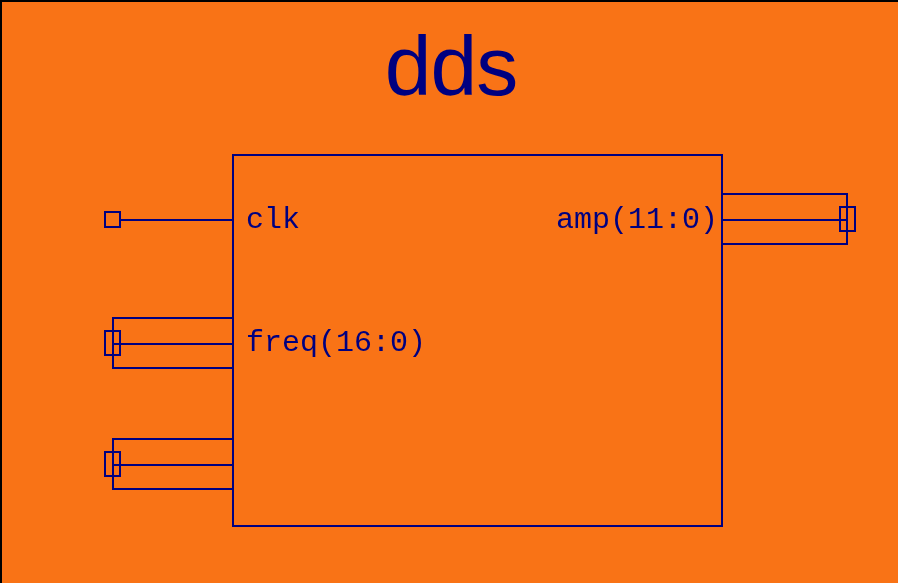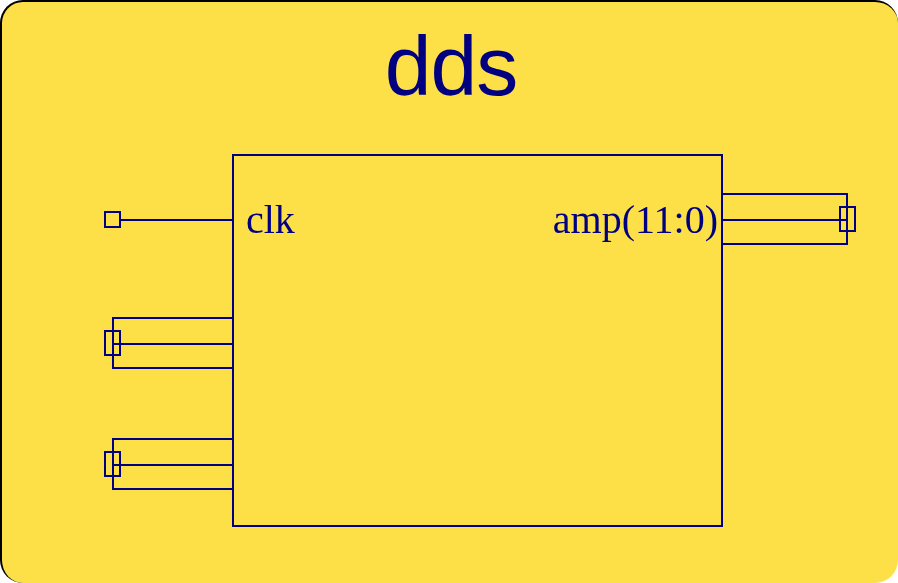--- a/index.html
+++ b/index.html
@@ -4,27 +4,26 @@
 <style>
   html, body {
     margin: 0;
     padding: 0;
     background: #ffffff;
   }
   #canvas {
     position: relative;
     width: 898px;
     height: 583px;
-    background: #fde047;
+    background: #f97316;
     border-top: 2px solid #000000;
     border-left: 2px solid #000000;
     box-sizing: border-box;
     font-family: "Liberation Sans", sans-serif;
     overflow: hidden;
-    border-radius: 23px;
   }
 
   
   #title {
     position: absolute;
     left: 0;
     top: 14px;
     width: 898px;
     text-align: center;
     color: #000080;
@@ -44,23 +43,23 @@
     height: 373px;
     border: 2px solid #000080;
     box-sizing: border-box;
     background: transparent;
   }
 
   
   .port-label {
     position: absolute;
     color: #000080;
-    font-size: 40px;
+    font-size: 30px;
     line-height: 40px;
-    font-family: Liberation Serif, serif;
+    font-family: Liberation Mono, monospace;
     white-space: nowrap;
   }
   .port-label.left  { left: 244px; }
   .port-label.right { right: 180px; text-align: left; }
 
   
   .wire {
     position: absolute;
     height: 0;
     border-top: 2px solid #000080;
@@ -103,17 +102,18 @@
   <div class="pin-square" style="left:102px; top:449px;"></div>
 
   <div class="bus-rect" style="left:719px; top:191px; width:127px; height:52px;"></div>
   <div class="wire" style="left:719px; top:217px; width:127px;"></div>
   <div class="pin-square" style="left:837px; top:204px;"></div>
 
   <div id="block-body"></div>
 
   <div class="port-label left" style="top:198px;">clk</div>
 
+  <div class="port-label left" style="top:321px;">freq(16:0)</div>
 
 
   <div class="port-label right" style="top:198px;">amp(11:0)</div>
 
 </div>
 
 </body></html>

